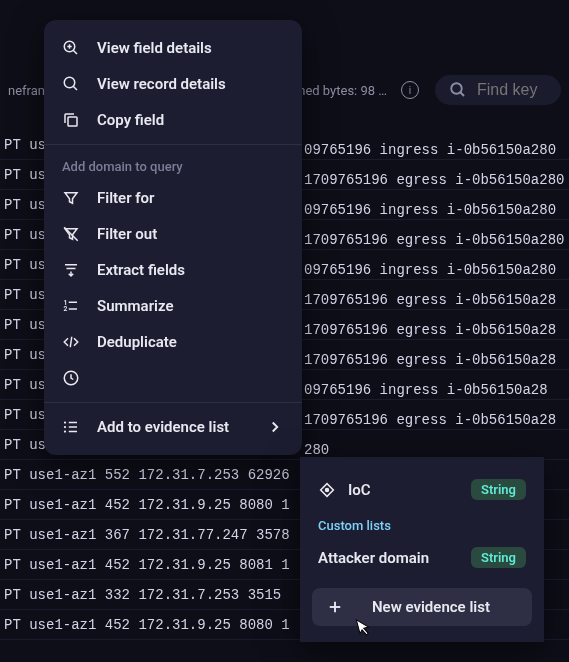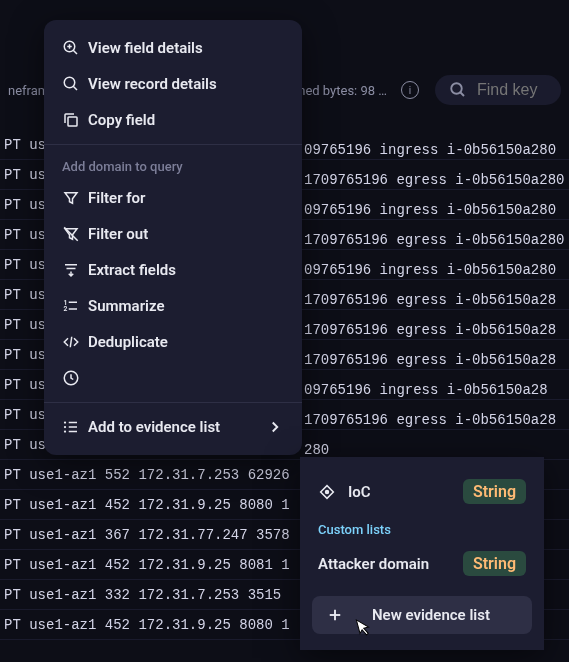--- a/index.html
+++ b/index.html
@@ -92,21 +92,21 @@
       background: #1c1d30;
       border-radius: 12px;
       padding: 10px 0;
       box-shadow: 0 8px 32px rgba(0,0,0,0.5);
       z-index: 10;
     }
     .menu-item {
       display: flex;
       align-items: center;
       padding: 9px 18px;
-      gap: 8px;
+      gap: 17px;
       cursor: pointer;
       font-size: 15px;
       font-weight: 600;
       color: #e8e9f0;
     }
     .menu-divider {
       height: 1px;
       background: #2e2f45;
       margin: 6px 0;
     }
@@ -145,24 +145,24 @@
       align-items: center;
       justify-content: space-between;
       padding: 10px 18px;
       cursor: pointer;
       font-size: 15px;
       font-weight: 600;
       color: #e8e9f0;
     }
     .badge {
       background: #2a4a3f;
-      color: #fdba74;
+      color: #5eead4;
       padding: 3px 10px;
       border-radius: 6px;
-      font-size: 16px;
+      font-size: 13px;
       font-weight: 600;
       text-align: center;
     }
     .submenu-section-title {
       padding: 8px 18px 4px;
       font-size: 13px;
       color: #7dd3fc;
       font-weight: 500;
     }
     .new-evidence-btn {

